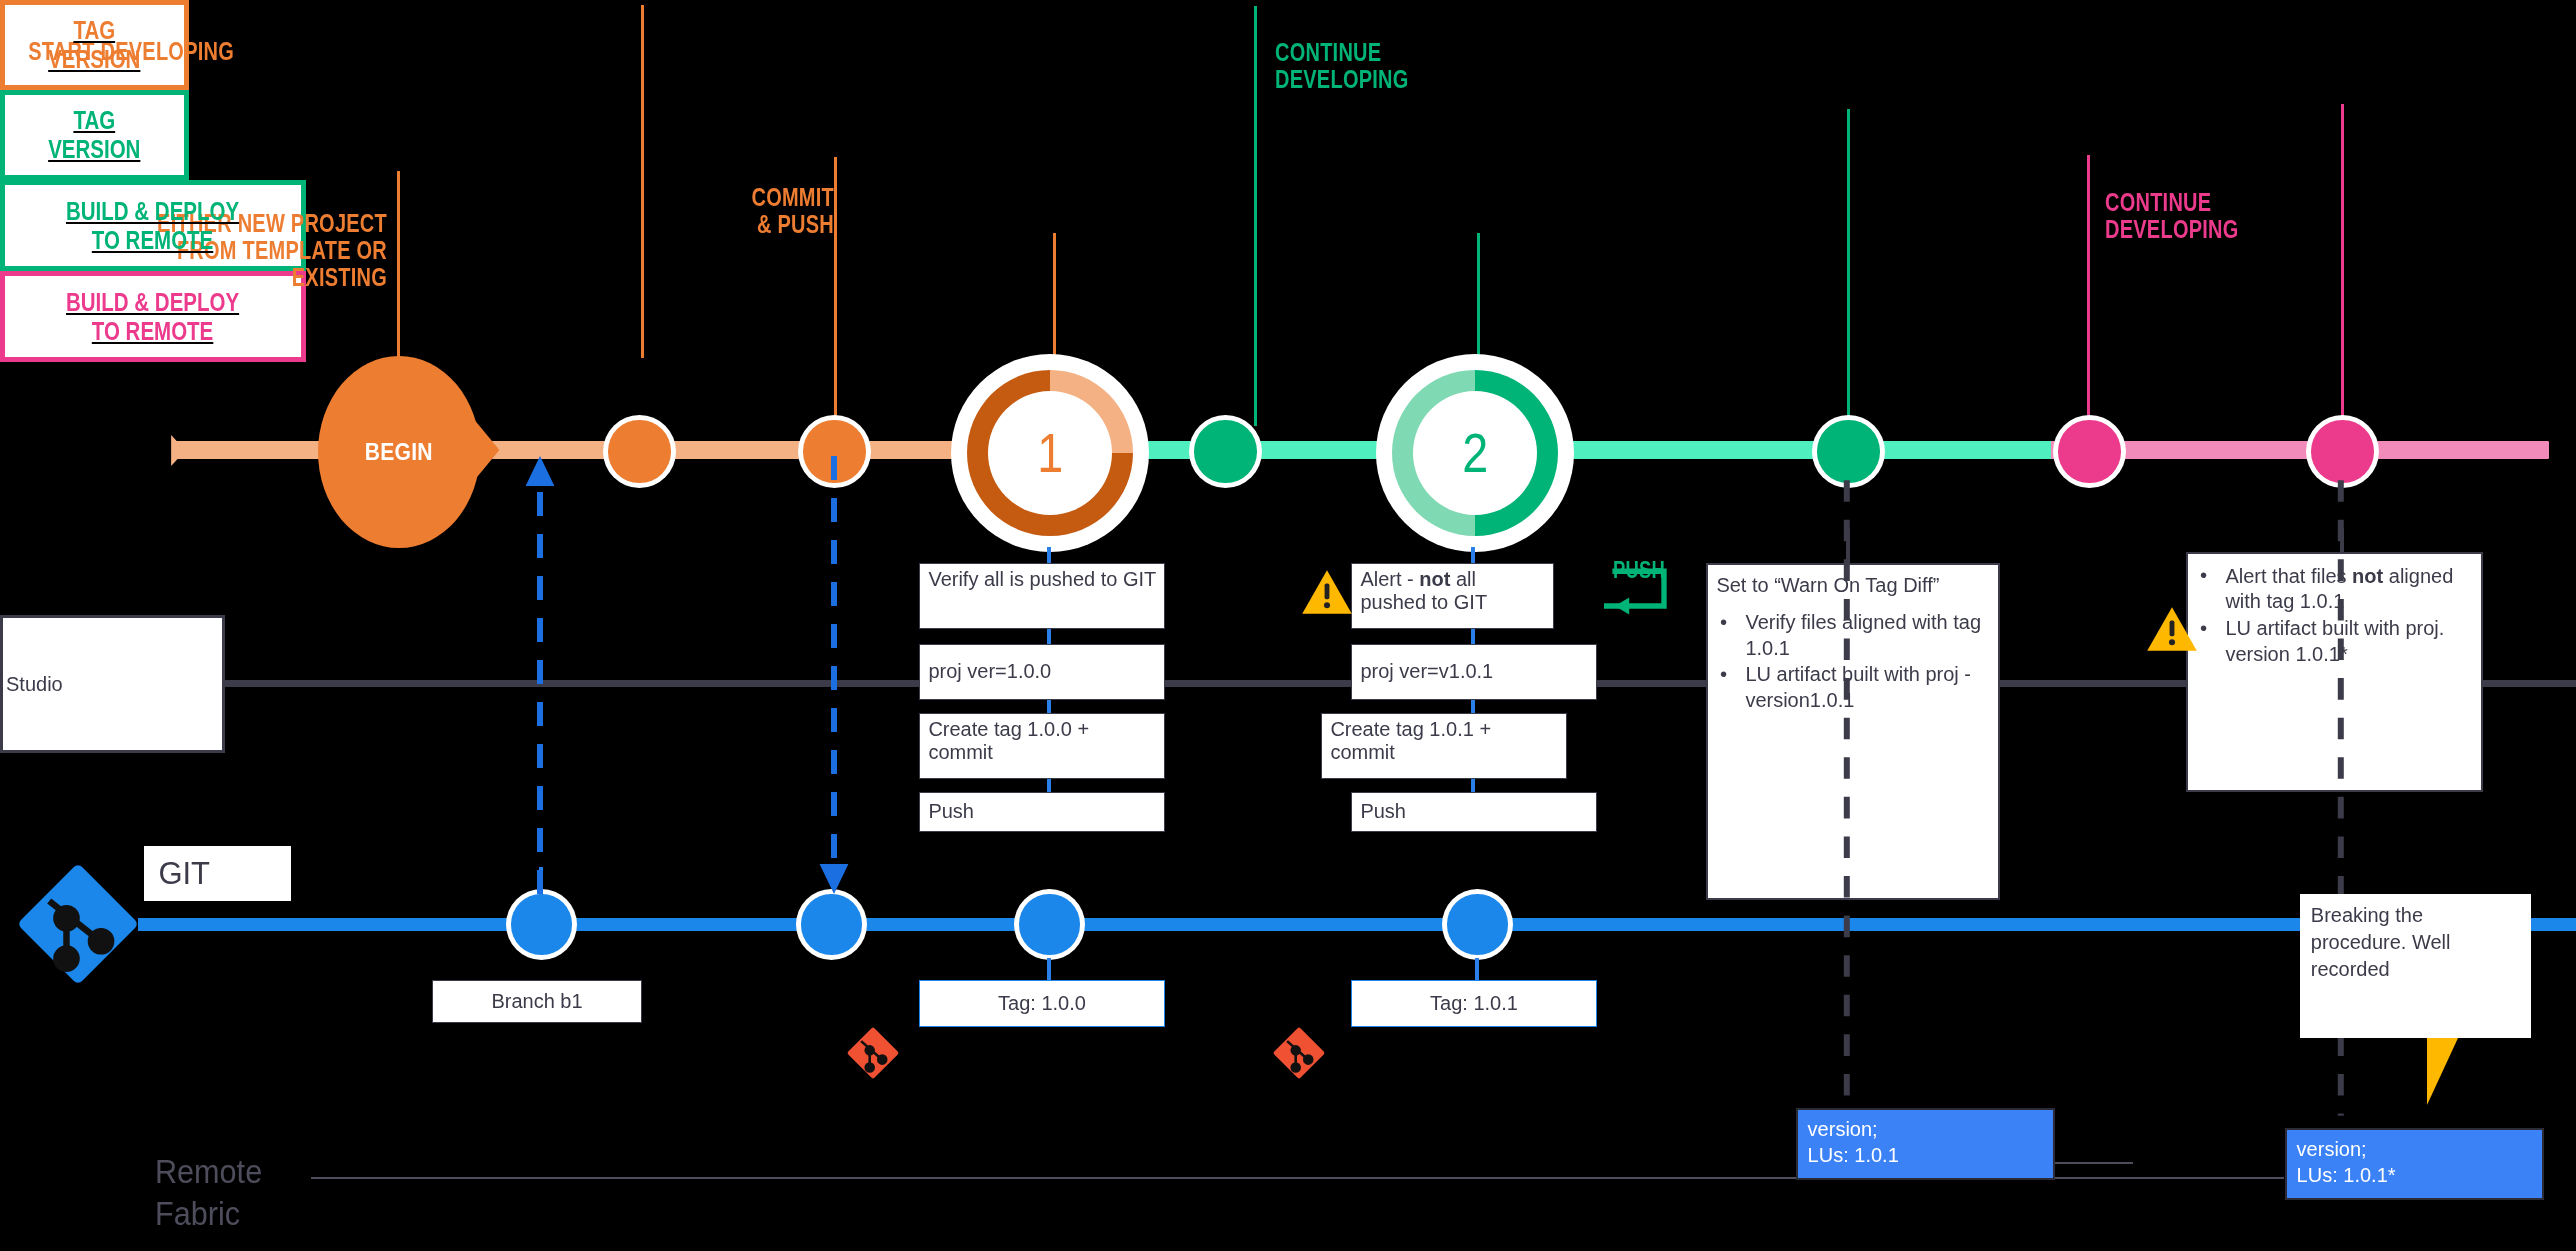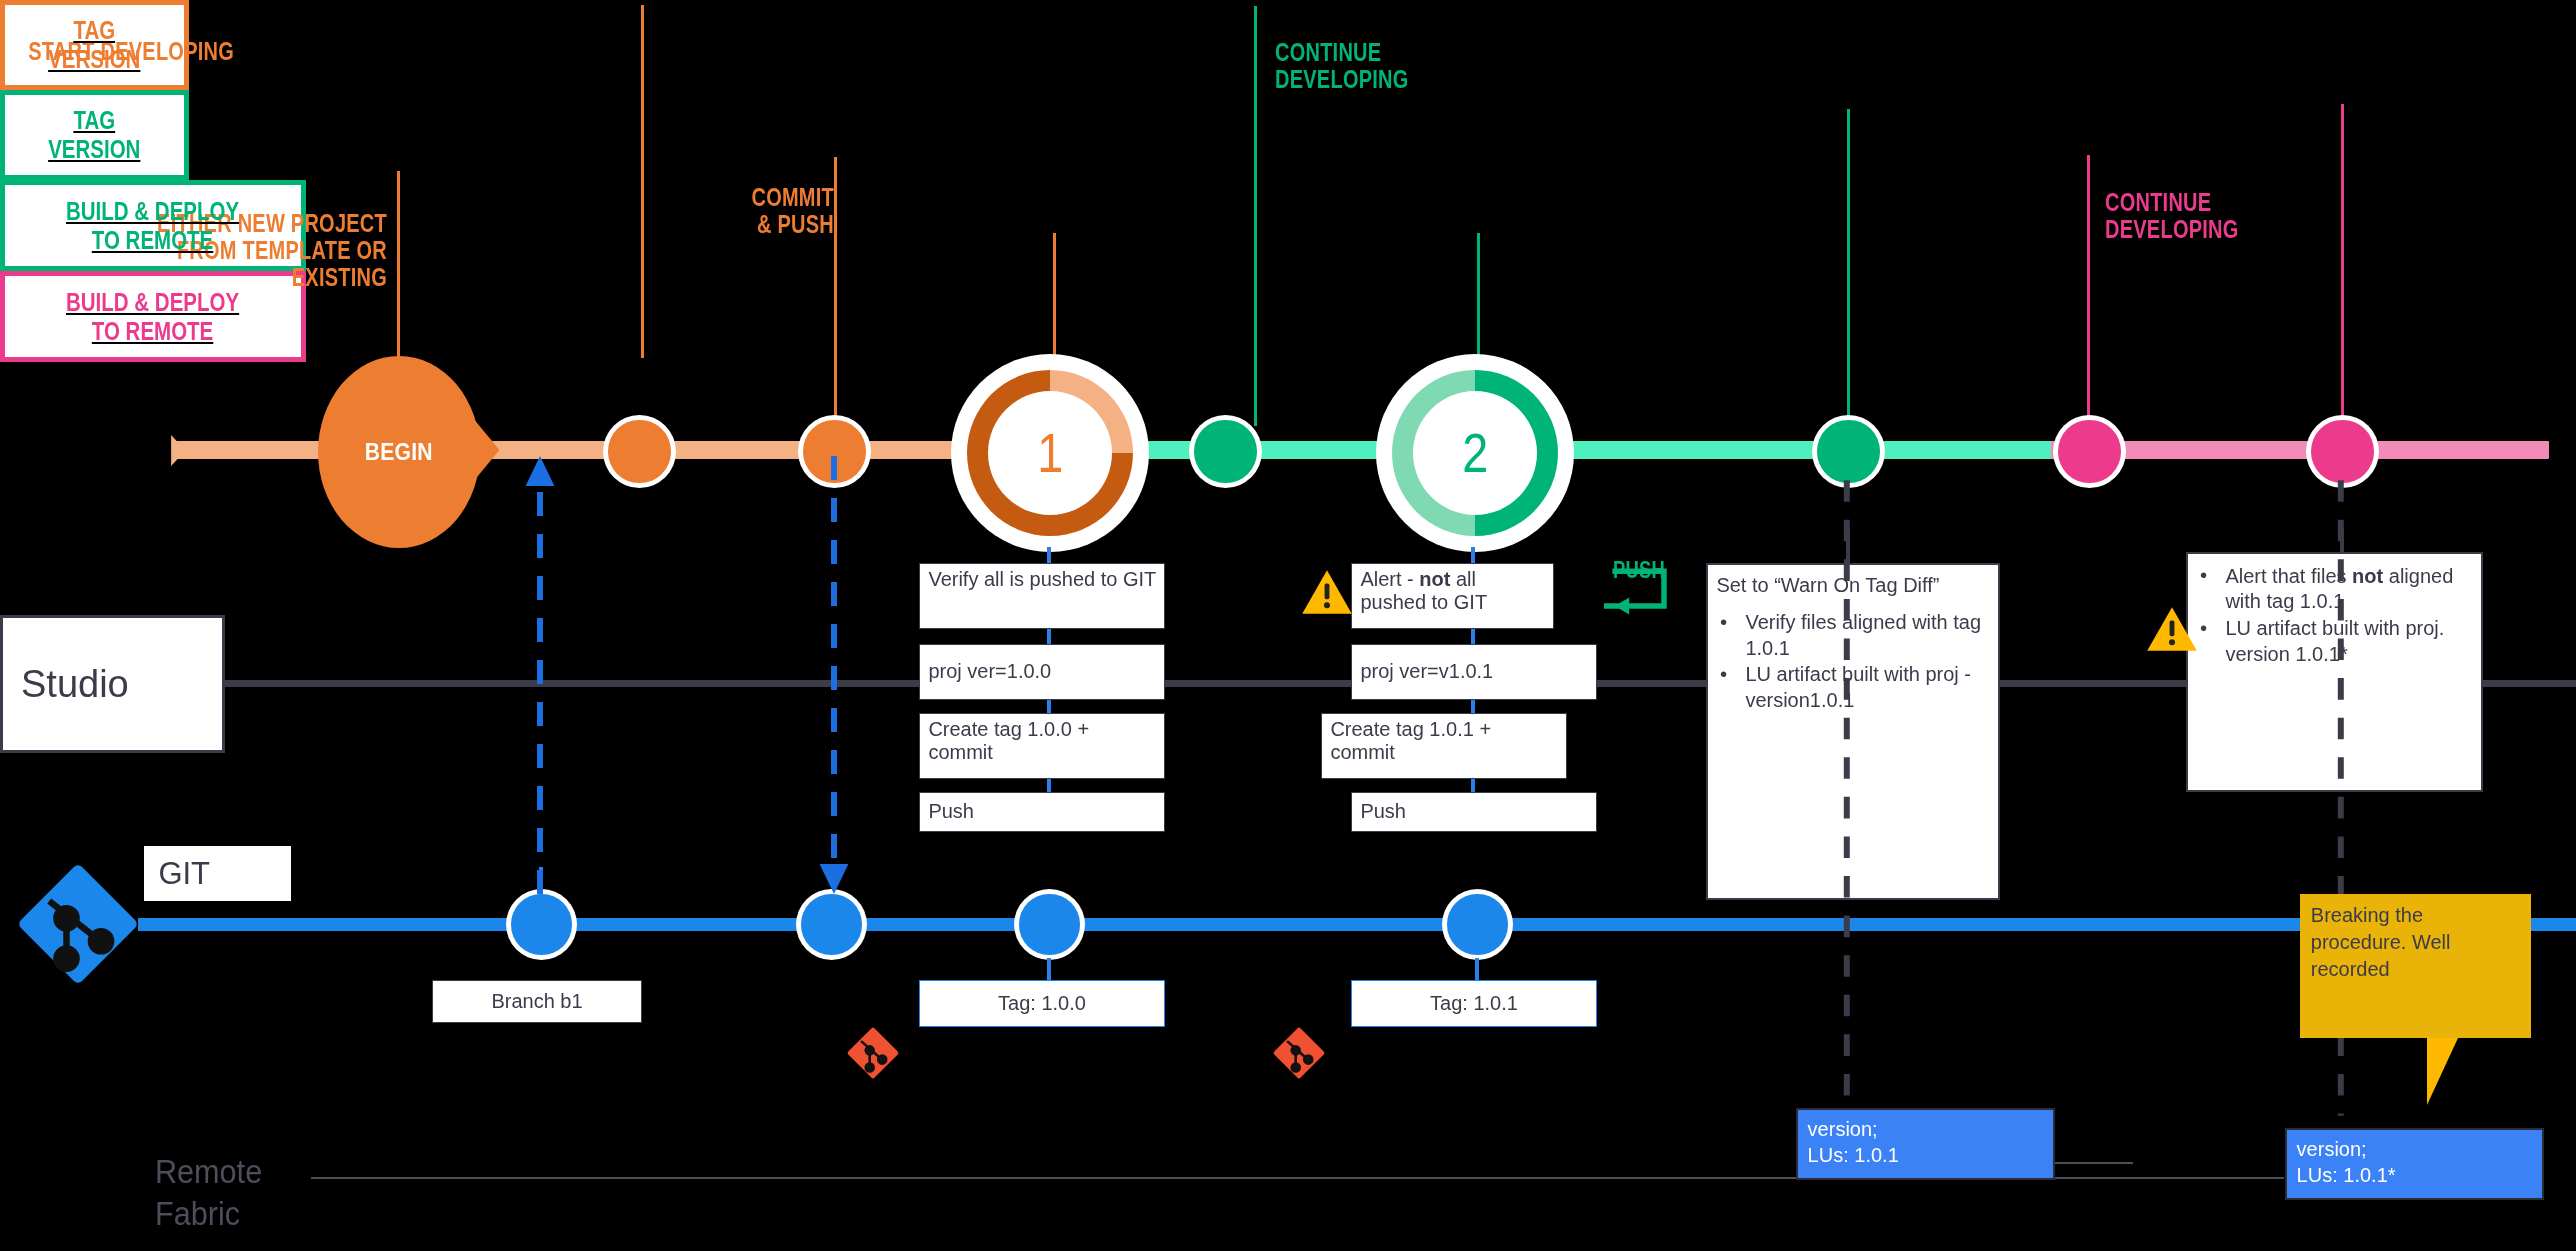--- a/index.html
+++ b/index.html
@@ -71,21 +71,21 @@
     transform:scaleX(.88);
   }
 
   
   .lane-line { position:absolute; }
 
   .laneBox {
     position:absolute; background:#fff; border:3px solid #3b3b4a;
     display:flex; align-items:center;
   }
-  .laneBox span { font-size:38px; color:#3b3b4a; padding-left:18px; }
+  .laneBox span { font-size:20px; color:#3b3b4a; padding-left:3px; }
 
   .gitLabel {
     position:absolute; background:#fff; display:flex; align-items:center;
   }
   .gitLabel span { font-size:31px; color:#3b3b4a; padding-left:14.4px; }
 
   
   .sbox {
     position:absolute; background:#fff; border:1.8px solid #3b3b4a;
     padding:3.6px 6px 3.6px 8.4px;
@@ -118,21 +118,21 @@
   .gbox.tag { border-color:#1b87eb; }
 
   
   .dbox {
     position:absolute; background:#3b82f6; border:2.4px solid #2c2c38;
     color:#fff; font-size:20px; line-height:1.3; padding:6px 7.2px 6px 9.6px;
   }
 
   
   .callout {
-    position:absolute; background:#eab308; color:#3b3b4a;
+    position:absolute; background:#ffffff; color:#3b3b4a;
     font-size:20px; line-height:1.35; padding:8.4px 8.4px 7.2px 10.8px;
   }
   .callout .tail {
     position:absolute; left:55%; top:100%;
     width:0; height:0;
     border-left:0 solid transparent;
     border-right:31px solid transparent;
     border-top:67px solid #FFB800;
   }
 

